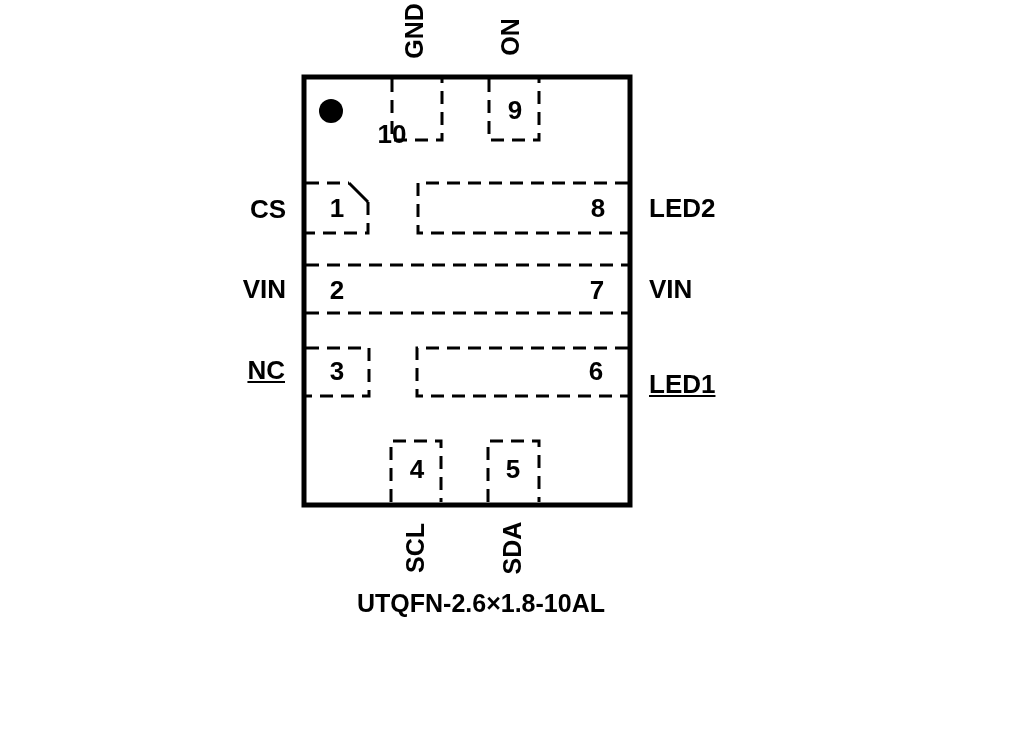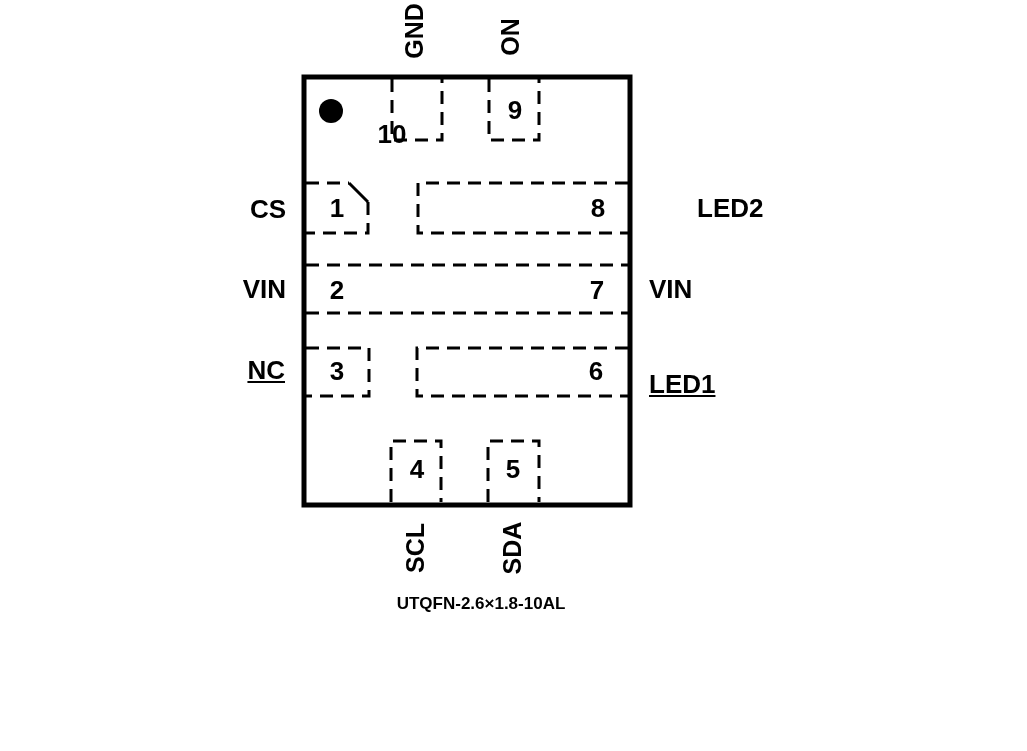--- a/index.html
+++ b/index.html
@@ -42,21 +42,21 @@
   .lbl-right {
     font-size: 26px;
     transform: translate(0, -50%);
     text-align: left;
   }
   .lbl-rot {
     font-size: 25px;
     transform: translate(-50%, -50%) rotate(-90deg);
   }
   .caption {
-    font-size: 17px;
+    font-size: 25px;
     transform: translate(-50%, -50%);
   }
 </style>
 </head>
 <body>
 
 <div class="canvas">
 
   <svg class="linework" viewBox="0 0 1027 751" xmlns="http://www.w3.org/2000/svg">
 
@@ -86,21 +86,21 @@
   <div class="txt pin-num" style="left:596px; top:371px;">6</div>
   <div class="txt pin-num" style="left:597px; top:290px;">7</div>
   <div class="txt pin-num" style="left:598px; top:208px;">8</div>
   <div class="txt pin-num" style="left:515px; top:110px;">9</div>
   <div class="txt pin-num" style="left:392px; top:110px;margin-top:24px;">10</div>
 
   <div class="txt lbl-left" style="left:286px; top:209px;">CS</div>
   <div class="txt lbl-left" style="left:286px; top:289px;">VIN</div>
   <div class="txt lbl-left" style="left:285px; top:370px;text-decoration:underline;">NC</div>
 
-  <div class="txt lbl-right" style="left:649px; top:208px;margin-left:48px;">LED2</div>
+  <div class="txt lbl-right" style="left:649px; top:208px;">LED2</div>
   <div class="txt lbl-right" style="left:649px; top:289px;">VIN</div>
   <div class="txt lbl-right" style="left:649px; top:384px;text-decoration:underline;">LED1</div>
 
   <div class="txt lbl-rot" style="left:414px; top:31px;">GND</div>
   <div class="txt lbl-rot" style="left:510px; top:37px;">ON</div>
 
   <div class="txt lbl-rot" style="left:415px; top:548px;">SCL</div>
   <div class="txt lbl-rot" style="left:512px; top:548px;">SDA</div>
 
   <div class="txt caption" style="left:481px; top:603px;">UTQFN-2.6×1.8-10AL</div>

